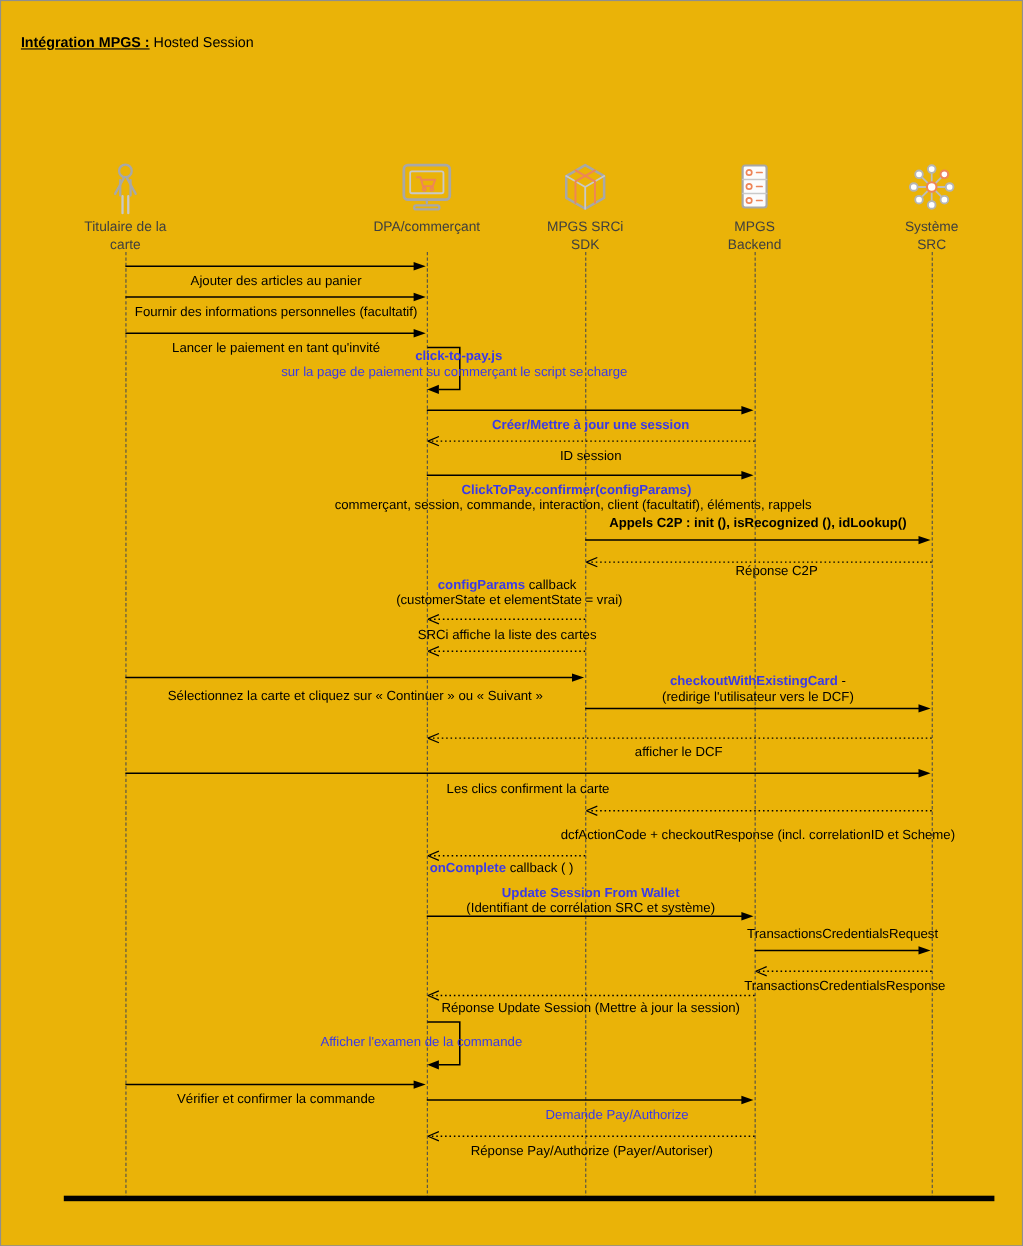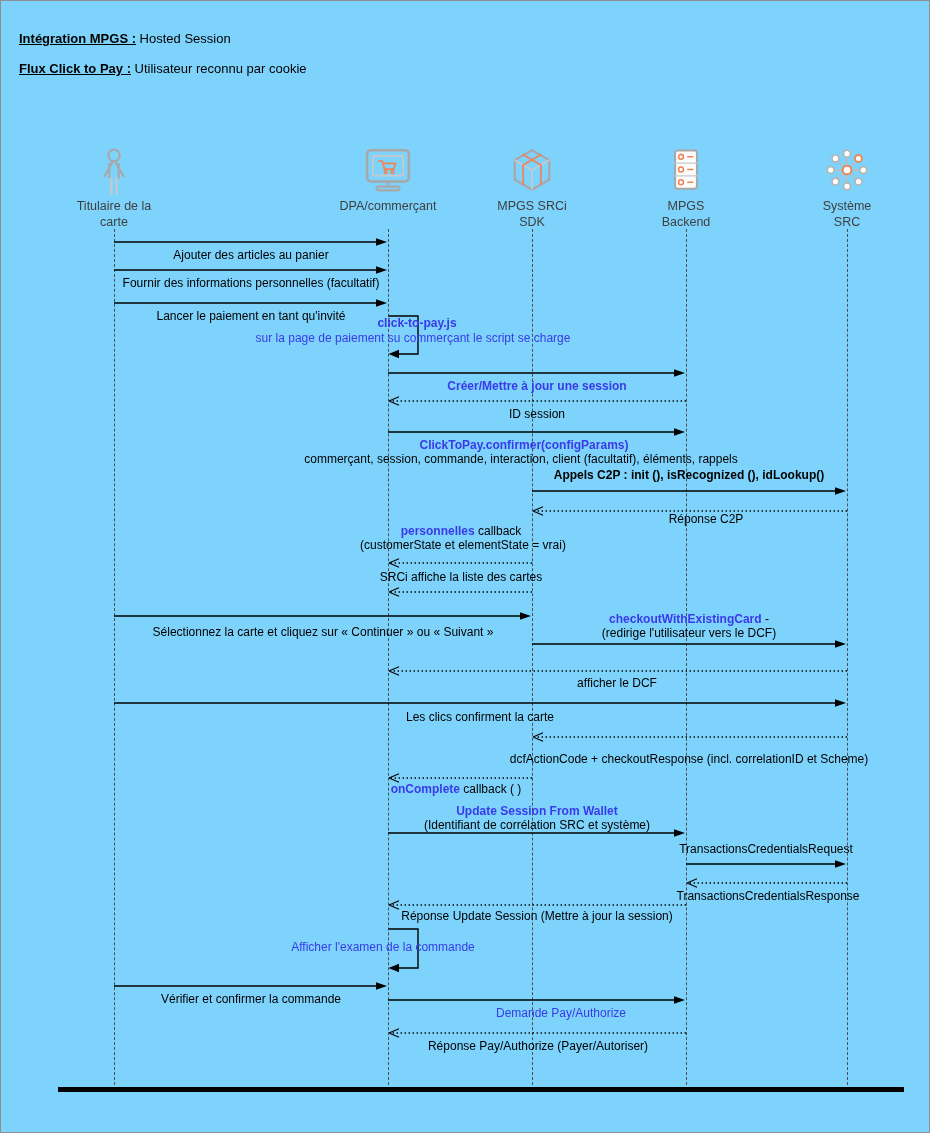--- a/index.html
+++ b/index.html
@@ -1,18 +1,18 @@
 <!DOCTYPE html>
 <html><head>
 <meta charset="utf-8">
 <style>
   html,body{margin:0;padding:0;background:#fff;}
   .screen{
     position:relative;width:928px;height:1131px;
-    border:1px solid #8f8f8f;background:#7dd3fc;overflow:hidden;
+    border:1px solid #8f8f8f;background:#eab308;overflow:hidden;
     font-family:"Liberation Sans", sans-serif;
   }
   .hdr-line{position:absolute;left:18px;font-size:13px;color:#000;white-space:nowrap;}
   .hdr-line .lbl{font-weight:bold;text-decoration:underline;}
   .hdr-line .val{font-weight:normal;}
   .actor{position:absolute;width:120px;text-align:center;}
   .actor-icon{height:48px;display:flex;align-items:flex-end;justify-content:center;}
   .actor-label{margin-top:4px;font-size:12.5px;line-height:1.25;color:#3f3f3f;}
   .lifeline{position:absolute;width:0;border-left:1px dashed #4d4d4d;}
   .msg-svg{position:absolute;overflow:visible;}
@@ -26,23 +26,20 @@
   .s-ub{font-weight:bold;}
   .bottom-bar{position:absolute;background:#000;}
 </style>
 </head>
 <body>
 
 <div class="screen">
   <div class="hdr-line" style="top:30px;">
     <span class="lbl">Intégration MPGS :</span><span class="val"> Hosted Session</span>
   </div>
-  <div class="hdr-line" style="top:60px;">
-    <span class="lbl">Flux Click to Pay :</span><span class="val"> Utilisateur reconnu par cookie</span>
-  </div>
   <div>
       <div class="lifeline" style="left: 113px; top: 228px; height: 861px;"></div>
       <div class="actor" style="left: 53px; top: 146px;">
         <div class="actor-icon">
           <svg width="46" height="48" viewBox="0 0 44 46" fill="none" stroke-linejoin="round" stroke-linecap="round">
       <circle cx="22" cy="8" r="5.5" stroke="#a8a8a8" stroke-width="2"></circle>
       <path d="M13,28 L20.5,14.5 M31,28 L23.5,14.5" stroke="#a8a8a8" stroke-width="2"></path>
       <path d="M17.5,16 L17.5,29.5 M26.5,16 L26.5,29.5" stroke="#a8a8a8" stroke-width="2"></path>
       <path d="M19.5,30 L19.5,45 M24.5,30 L24.5,45" stroke="#c9c9c9" stroke-width="2"></path>
           </svg>
@@ -165,21 +162,21 @@
       <div class="msg-label" style="left: 688px; top: 468px;"><span class="s-kb">Appels C2P : init (), isRecognized (), idLookup()</span></div>
       <svg width="315" height="12" class="msg-svg" style="left: 531px; top: 504px;">
         <path d="M315,6 L3,6" stroke="#000" stroke-width="1.3" fill="none" stroke-dasharray="1.4,2.6"></path>
         <path d="M1,6 L11,1.8 M1,6 L11,10.2" stroke="#000" stroke-width="1.1" fill="none"></path>
       </svg>
       <div class="msg-label" style="left: 688px; top: 512px; margin-left: 17px;"><span class="s-k">Réponse C2P</span></div>
       <svg width="144" height="12" class="msg-svg" style="left: 387px; top: 556px;">
         <path d="M144,6 L3,6" stroke="#000" stroke-width="1.3" fill="none" stroke-dasharray="1.4,2.6"></path>
         <path d="M1,6 L11,1.8 M1,6 L11,10.2" stroke="#000" stroke-width="1.1" fill="none"></path>
       </svg>
-      <div class="msg-label" style="left: 460px; top: 524px;"><span class="s-ub" style="color: rgb(58, 58, 232);">personnelles</span><span class="s-k"> callback</span></div>
+      <div class="msg-label" style="left: 460px; top: 524px;"><span class="s-ub" style="color: rgb(58, 58, 232);">configParams</span><span class="s-k"> callback</span></div>
       <div class="msg-label" style="left: 462px; top: 538px;"><span class="s-k">(customerState et elementState = vrai)</span></div>
       <svg width="144" height="12" class="msg-svg" style="left: 387px; top: 585px;">
         <path d="M144,6 L3,6" stroke="#000" stroke-width="1.3" fill="none" stroke-dasharray="1.4,2.6"></path>
         <path d="M1,6 L11,1.8 M1,6 L11,10.2" stroke="#000" stroke-width="1.1" fill="none"></path>
       </svg>
       <div class="msg-label" style="left: 460px; top: 570px;"><span class="s-k">SRCi affiche la liste des cartes</span></div>
       <svg width="418" height="12" class="msg-svg" style="left: 113px; top: 609px;">
         <path d="M0,6 L408,6" stroke="#000" stroke-width="1.4" fill="none"></path>
         <path d="M417,6 L406,2.2 L406,9.8 Z" fill="#000"></path>
       </svg>

